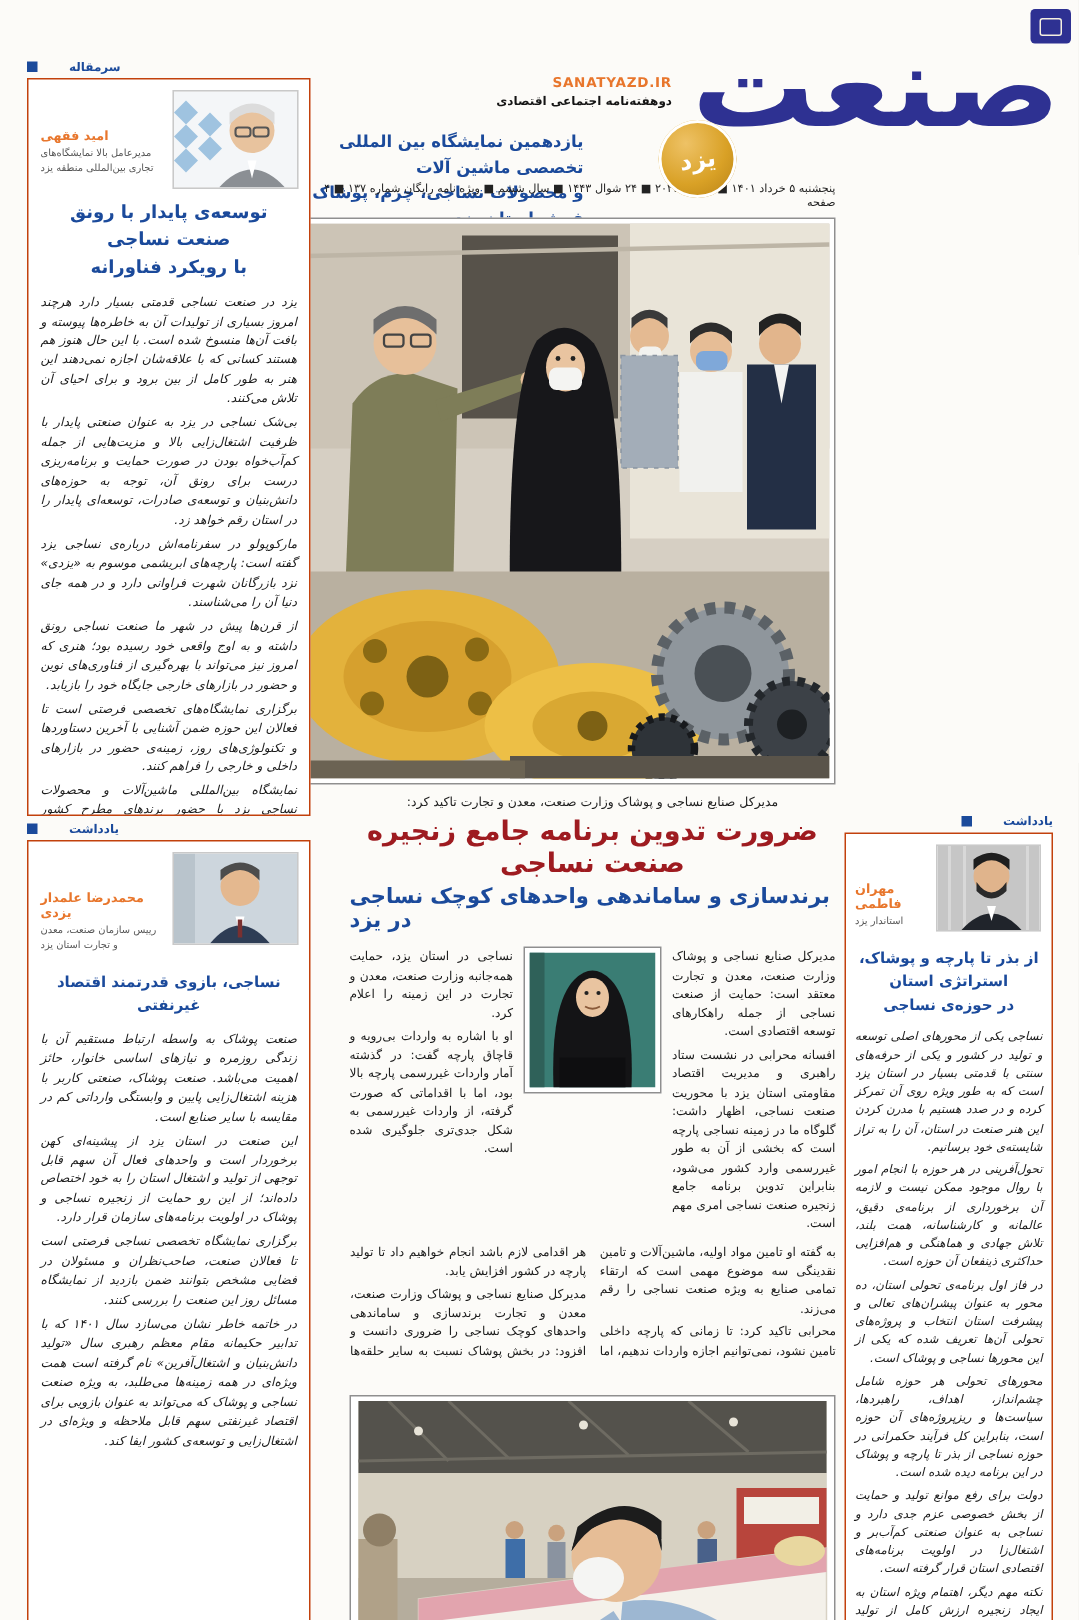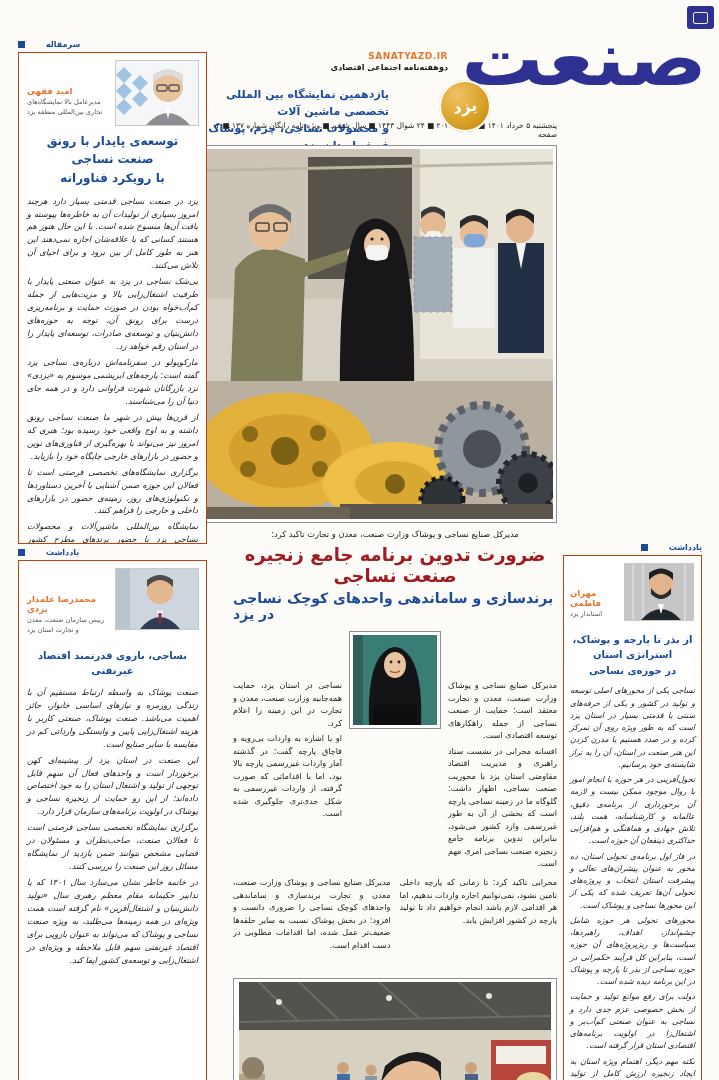--- a/index.html
+++ b/index.html
@@ -50,21 +50,21 @@
   .bodytext{margin-top:7px;}
   .bodytext p{margin:0 0 3px;font-size:8.2px;line-height:1.58;text-align:justify;color:#1b1b1b;font-style:italic;}
   .bodytext-sm p{font-size:7.9px;line-height:1.55;}
 
   
   .center-art{position:absolute;left:233px;top:529px;width:324px;direction:rtl;}
   .kicker{text-align:center;font-size:8.3px;color:#222;}
   .headline-red{text-align:center;font-size:18px;font-weight:bold;color:#9e1b20;margin-top:5px;}
   .headline-blue{text-align:left;font-size:14px;font-weight:bold;color:#1b4a9b;margin-top:4px;}
   .band{display:flex;gap:7px;margin-top:9px;}
-  .band .tcol{flex:1;margin-top:48px;}
+  .band .tcol{flex:1;}
   .band .tcol p,.band2 p{margin:0 0 3px;font-size:8.1px;line-height:1.55;text-align:justify;color:#1b1b1b;}
   .inline-photo{flex:0 0 92px;height:98px;}
   .band2{margin-top:3px;column-count:2;column-gap:9px;height:96px;overflow:hidden;}
   .photo2{margin-top:6px;width:100%;height:234px;}
 </style>
 </head>
 <body>
 
 <div class="page">
 
@@ -283,20 +283,21 @@
           <rect x="20" y="70" width="44" height="20" fill="#0e0e10"></rect>
         </svg>
       </div>
       <div class="tcol">
         <p>نساجی در استان یزد، حمایت همه‌جانبه وزارت صنعت، معدن و تجارت در این زمینه را اعلام کرد.</p>
         <p>او با اشاره به واردات بی‌رویه و قاچاق پارچه گفت: در گذشته آمار واردات غیررسمی پارچه بالا بود، اما با اقداماتی که صورت گرفته، از واردات غیررسمی به شکل جدی‌تری جلوگیری شده است.</p>
       </div>
     </div>
 
     <div class="band2">
+      <p>به گفته او تامین مواد اولیه، ماشین‌آلات و تامین نقدینگی سه موضوع مهمی است که ارتقاء تمامی صنایع به ویژه صنعت نساجی را رقم می‌زند.</p>
       <p>محرابی تاکید کرد: تا زمانی که پارچه داخلی تامین نشود، نمی‌توانیم اجازه واردات ندهیم، اما هر اقدامی لازم باشد انجام خواهیم داد تا تولید پارچه در کشور افزایش یابد.</p>
       <p>مدیرکل صنایع نساجی و پوشاک وزارت صنعت، معدن و تجارت برندسازی و ساماندهی واحدهای کوچک نساجی را ضروری دانست و افزود: در بخش پوشاک نسبت به سایر حلقه‌ها ضعیف‌تر عمل شده، اما اقدامات مطلوبی در دست اقدام است.</p>
 
     </div>
 
     <div class="photo2 photo-frame">
       <svg viewBox="0 0 312 226">
         <rect width="312" height="226" fill="#c8c1b2"></rect>
         <rect width="312" height="48" fill="#54524c"></rect>
         <g stroke="#6e6b62" stroke-width="2">

